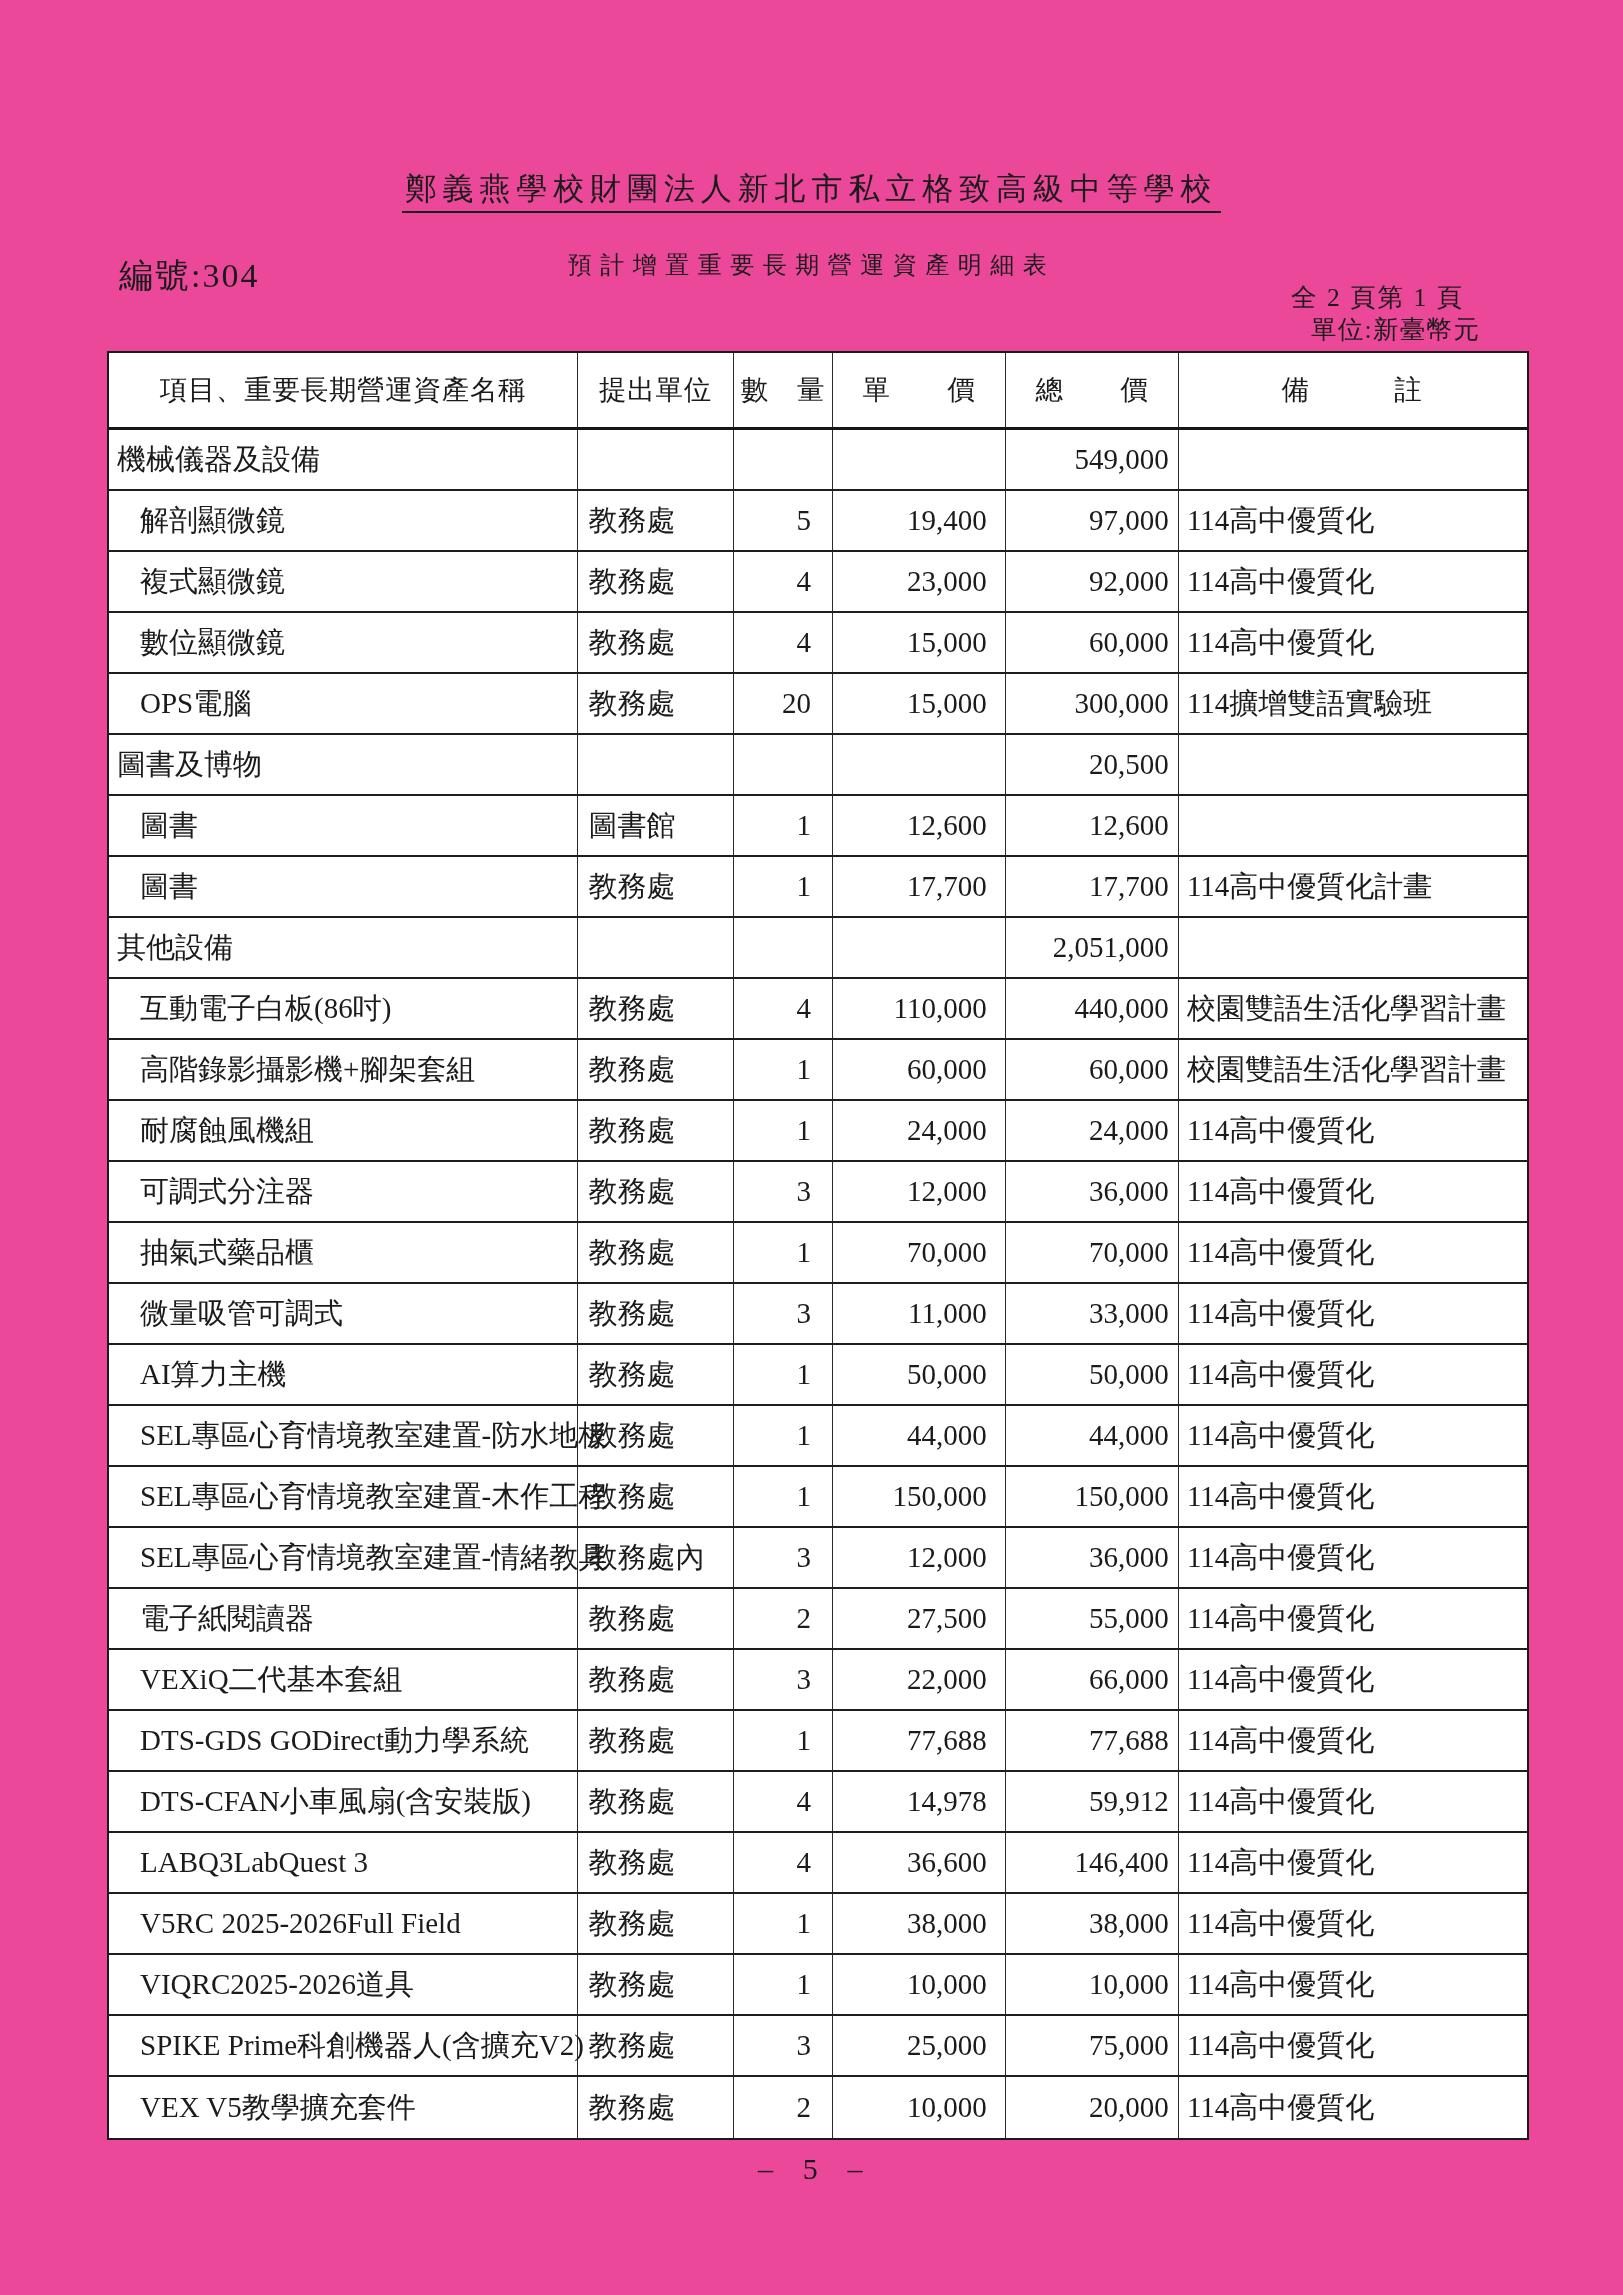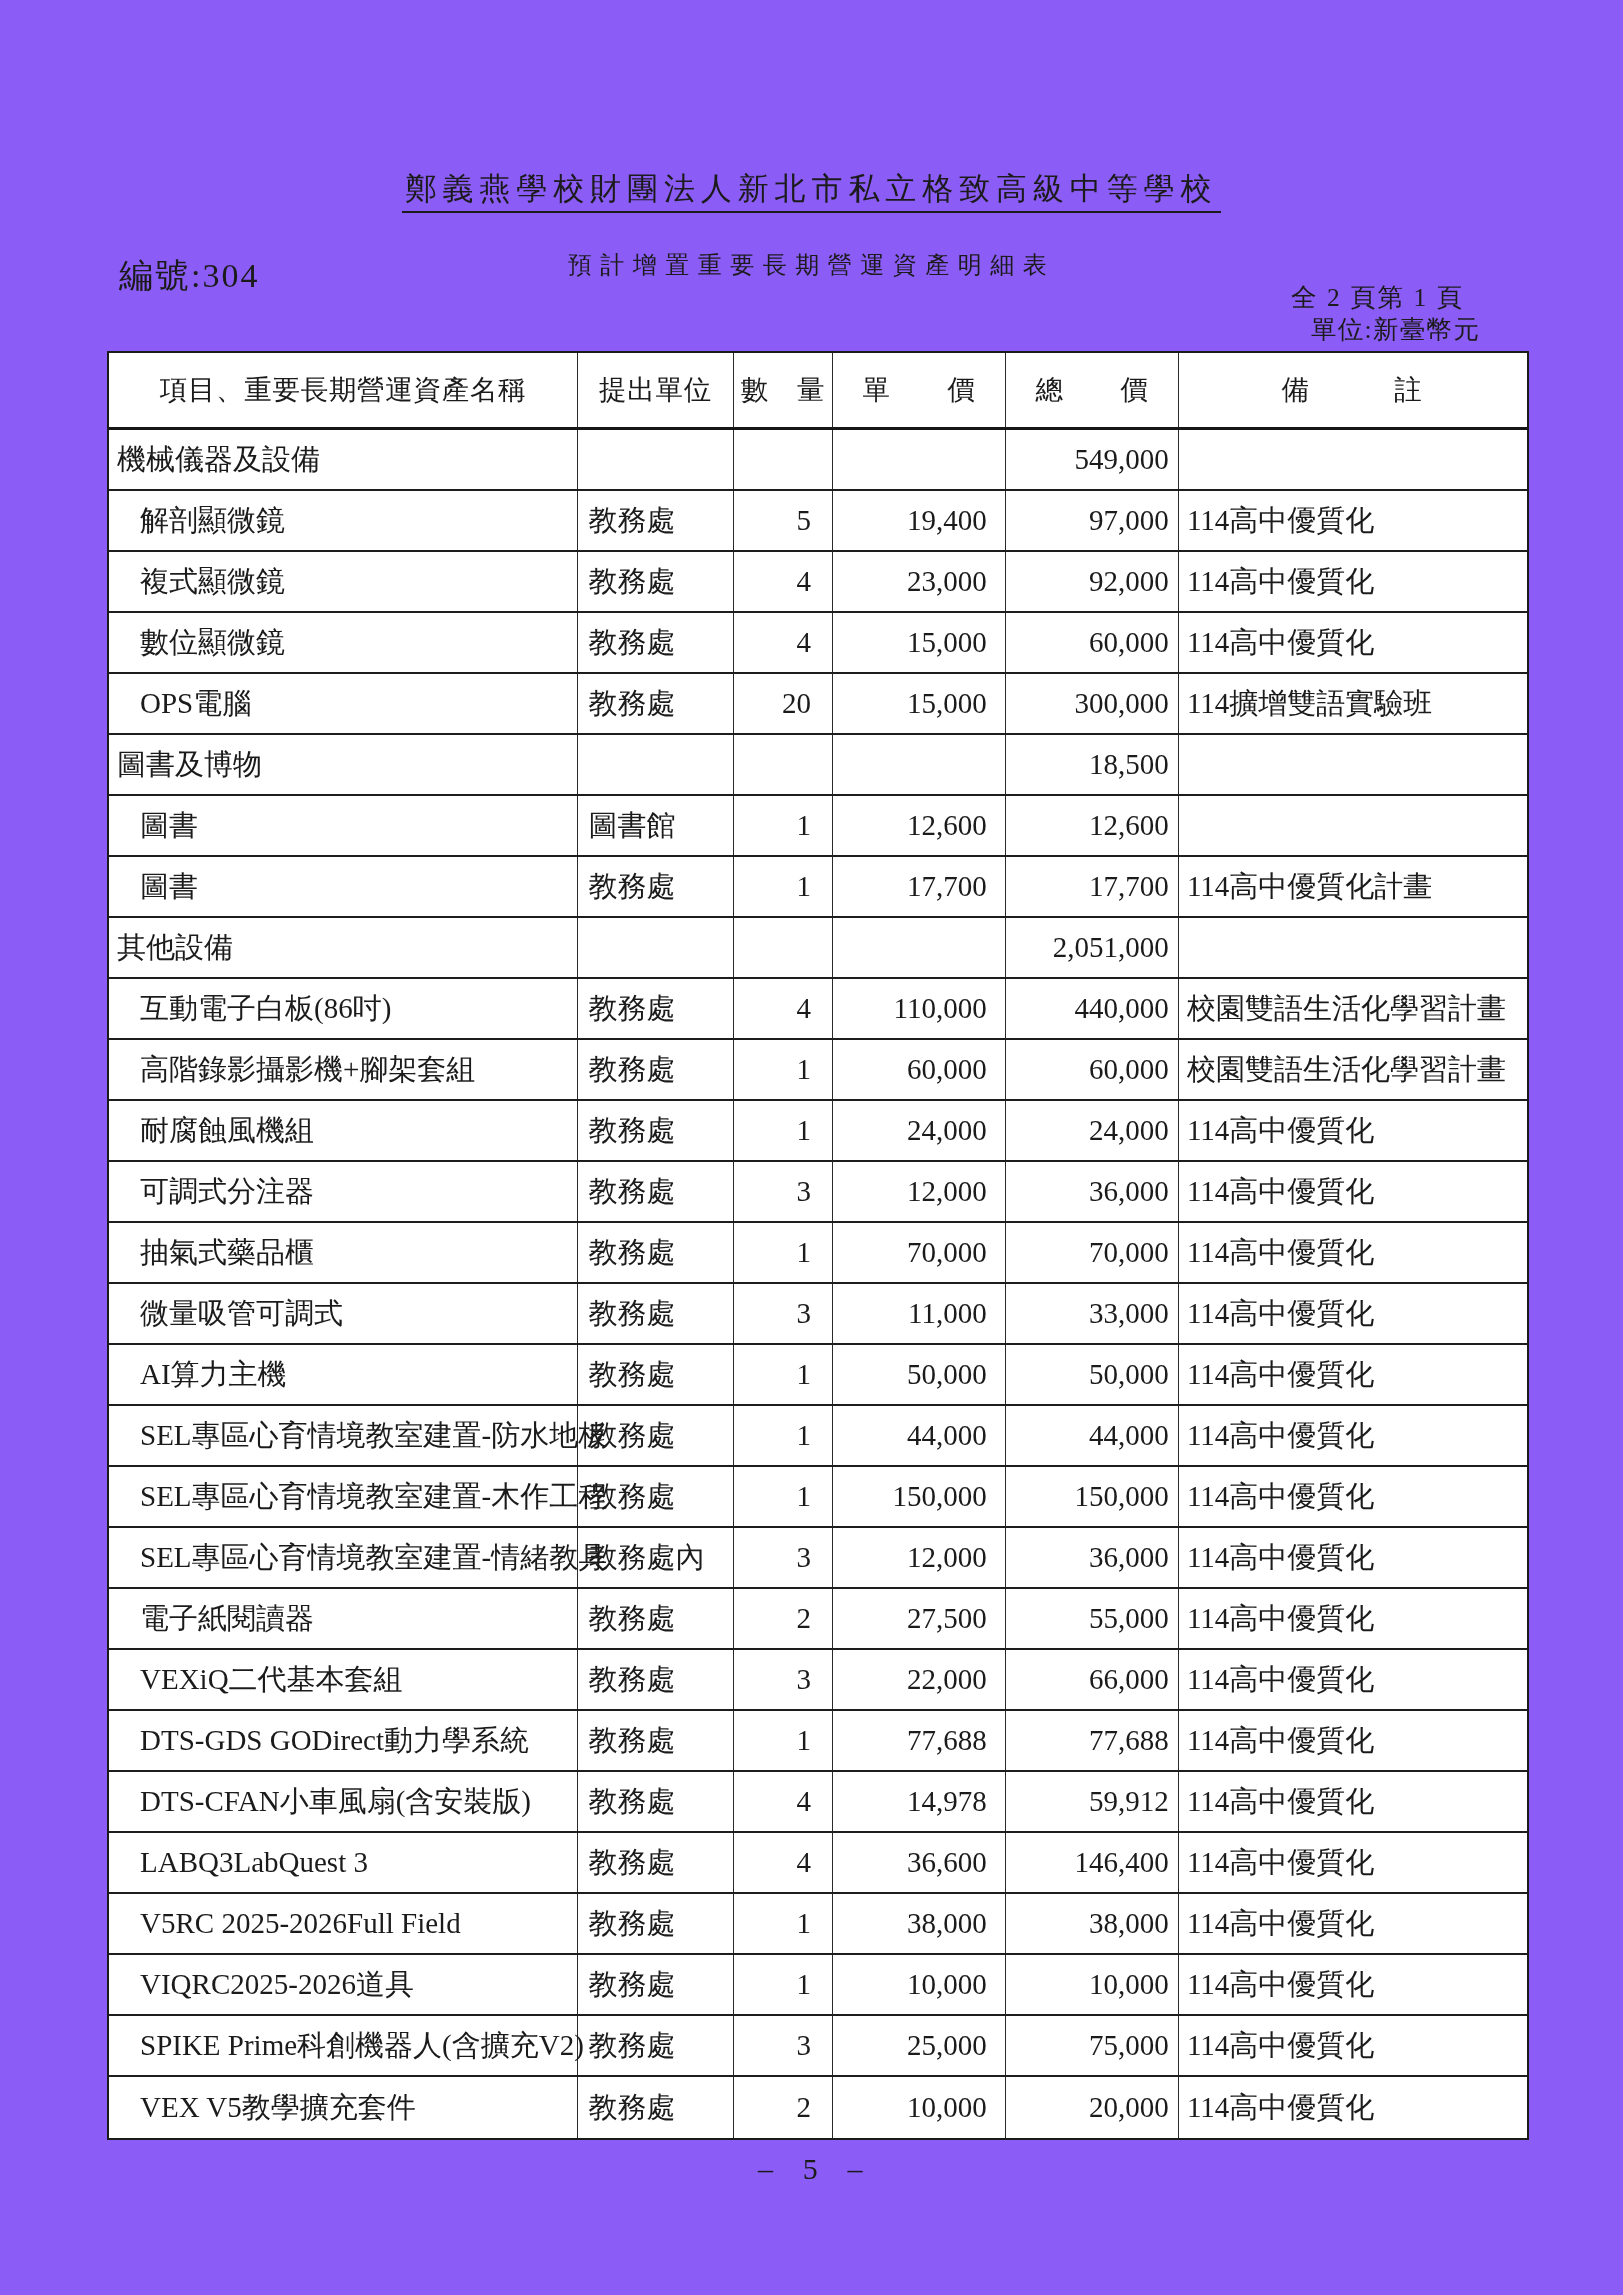--- a/index.html
+++ b/index.html
@@ -1,20 +1,20 @@
 <!DOCTYPE html>
 <html style="font-size:10.5px"><head>
 <meta charset="utf-8">
 <style>
   html,body{margin:0;padding:0;background:#888;}
   .page{
     position:relative;
     width:1623px;height:2295px;
     margin:0 auto;
-    background:#8b5cf6;
+    background:#ec4899;
     color:#1b1b1b;
     font-family:"Liberation Serif","DejaVu Serif",serif;
     overflow:hidden;
   }
   .school-name{
     position:absolute;top:168px;left:0;width:100%;
     text-align:center;font-size:31px;letter-spacing:5.9px;white-space:nowrap;
   }
   .school-name span{border-bottom:2.6px solid #1b1b1b;padding:0 3.9px 5.2px 3.9px;}
   .doc-no{
@@ -140,21 +140,21 @@
     <div class="cell c-qty">20</div>
     <div class="cell c-up">15,000</div>
     <div class="cell c-total">300,000</div>
     <div class="cell c-note">114擴增雙語實驗班</div>
   </div>
         <div class="row section">
     <div class="cell c-name">圖書及博物</div>
     <div class="cell c-unit"></div>
     <div class="cell c-qty"></div>
     <div class="cell c-up"></div>
-    <div class="cell c-total">18,500</div>
+    <div class="cell c-total">20,500</div>
     <div class="cell c-note"></div>
   </div>
         <div class="row">
     <div class="cell c-name">圖書</div>
     <div class="cell c-unit">圖書館</div>
     <div class="cell c-qty">1</div>
     <div class="cell c-up">12,600</div>
     <div class="cell c-total">12,600</div>
     <div class="cell c-note"></div>
   </div>

